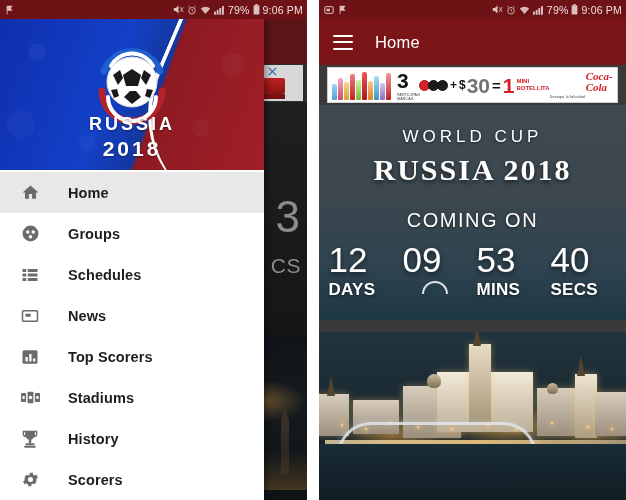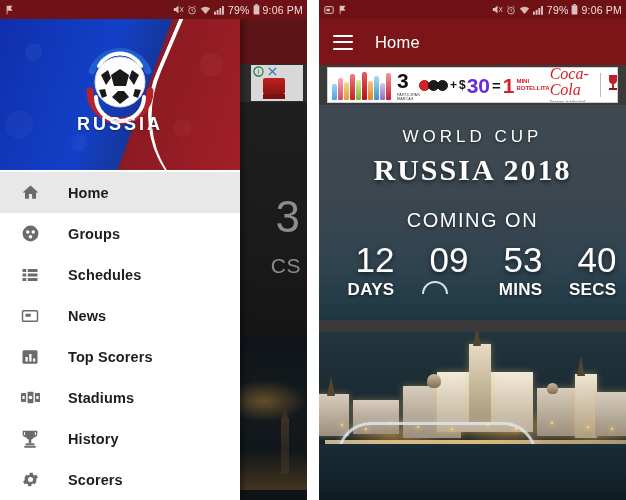--- a/index.html
+++ b/index.html
@@ -75,21 +75,21 @@
     content: ""; position: absolute; top: -14px; left: 1px; border-left: 3px solid transparent;
     border-right: 3px solid transparent; border-bottom: 14px solid #3a2f27;
   }
   .scrim-glow {
     position: absolute; bottom: 10px; left: 0; right: 0; height: 40px;
     background: linear-gradient(to top, rgba(190,130,50,.30), transparent);
   }
 
   
   .drawer {
-    position: absolute; top: 19px; left: 0; width: 240px; bottom: 0;
+    position: absolute; top: 19px; left: 0; width: 264px; bottom: 0;
     background: #fff; z-index: 30; box-shadow: 2px 0 7px rgba(0,0,0,.45);
     display: flex; flex-direction: column;
   }
   .drawer-header {
     position: relative; height: 152px; overflow: hidden;
     background: linear-gradient(110deg,#0f2fae 0%,#1340c7 42%,#14379f 58%,#8d1a22 59%,#a11f28 100%);
   }
   .dh-pattern {
     position: absolute; inset: 0; opacity: .22;
     background:
@@ -151,31 +151,31 @@
     display: flex; align-items: center; overflow: hidden;
   }
   .ad-bottles { display: flex; align-items: flex-end; height: 30px; margin-left: 4px; gap: 1px; }
   .bottle { width: 5px; border-radius: 2px 2px 1px 1px; }
   .ad-offer { display: flex; align-items: center; margin-left: 6px; }
   .ad-3 { font-size: 21px; font-weight: bold; color: #111; line-height: 1; }
   .ad-caps { display: flex; margin: 0 1px; }
   .cap { width: 11px; height: 11px; border-radius: 50%; background: #1b1b1b; border: 1.5px solid #111; margin-left: -2px; }
   .cap.red { background: #d42027; border-color: #b0161c; }
   .ad-plus { font-size: 12px; font-weight: bold; color: #111; margin: 0 1px; }
-  .ad-30 { font-size: 21px; font-weight: bold; color: #6d28d9; line-height: 1; }
+  .ad-30 { font-size: 21px; font-weight: bold; color: #737373; line-height: 1; }
   .ad-eq { font-size: 15px; font-weight: bold; color: #111; margin: 0 2px; }
   .ad-1 { font-size: 21px; font-weight: bold; color: #d42027; line-height: 1; }
   .ad-mini { font-size: 6px; font-weight: bold; color: #d42027; line-height: 1.15; margin-left: 2px; }
   .ad-sub { font-size: 3.6px; color: #333; letter-spacing: .2px; margin-top: 2px; }
   .ad-coke {
     margin-left: auto; margin-right: 4px; display: flex; align-items: center; gap: 5px;
   }
   .coke-logo {
-    font-family: "Liberation Serif", serif; font-style: italic; font-weight: normal;
-    font-size: 16px; color: #d42027; line-height: 1;
+    font-family: "Liberation Serif", serif; font-style: italic; font-weight: bold;
+    font-size: 11px; color: #d42027; line-height: 1; margin-left: 36px;
   }
   .ad-sep { width: 1px; height: 24px; background: #bbb; }
   .ad-right-icons { display: flex; gap: 2px; align-items: flex-start; }
   .ai { width: 11px; height: 11px; }
   .ad-trophy-mini { width: 20px; text-align: center; }
 
   .hero { position: absolute; top: 40px; left: 0; right: 0; bottom: 0; overflow: hidden; }
   .hero-sky {
     position: absolute; top: 0; left: 0; right: 0; height: 215px;
     background: linear-gradient(180deg,#3e4951 0%,#3b464e 45%,#2f4450 75%,#1c3743 100%);
@@ -189,21 +189,21 @@
     margin-top: 6px; font-family: "Liberation Serif", serif; font-weight: bold;
     font-size: 30px; letter-spacing: 2px; text-shadow: 0 2px 4px rgba(0,0,0,.6);
   }
   .h-coming {
     margin-top: 22px; font-size: 20px; letter-spacing: 1.5px;
     text-shadow: 0 1px 3px rgba(0,0,0,.55);
   }
   .countdown {
     display: flex; justify-content: center; gap: 8px; margin-top: 10px;
   }
-  .cd-cell { width: 66px; text-align: right; }
+  .cd-cell { width: 66px; text-align: left; }
   .cd-num {
     font-size: 35px; color: #fff; line-height: 1.05; text-shadow: 0 2px 5px rgba(0,0,0,.6);
   }
   .cd-lab {
     font-size: 17px; font-weight: bold; color: #fff; letter-spacing: .3px;
     text-shadow: 0 1px 3px rgba(0,0,0,.6); margin-top: 1px;
   }
   .cd-arc {
     margin: 2px auto 0; width: 26px; height: 13px;
     border: 2px solid rgba(255,255,255,.85); border-bottom: none;
@@ -293,20 +293,21 @@
               <polygon points="48,34 57,40 54,51 42,51 39,40" fill="#1a1a1a"></polygon>
               <polygon points="29,40 36,35 39,43 34,50" fill="#1a1a1a"></polygon>
               <polygon points="67,40 60,35 57,43 62,50" fill="#1a1a1a"></polygon>
               <polygon points="40,62 46,56 52,56 57,62 48,69" fill="#1a1a1a"></polygon>
               <polygon points="27,55 33,54 35,61 30,63" fill="#1a1a1a"></polygon>
               <polygon points="69,55 63,54 61,61 66,63" fill="#1a1a1a"></polygon>
             </svg>
           </div>
         </div>
         <div class="dh-title">RUSSIA</div>
+        <div class="dh-year">2018</div>
       </div>
 
       <div class="menu">
 
         <div class="menu-item active">
           <span class="mi-icon">
             <svg class="ic" width="19" height="19" viewBox="0 0 24 24" fill="#6b6b6b">
                 <path d="M10 20v-6h4v6h5v-8h3L12 3 2 12h3v8z"></path>
               </svg>
           </span>

